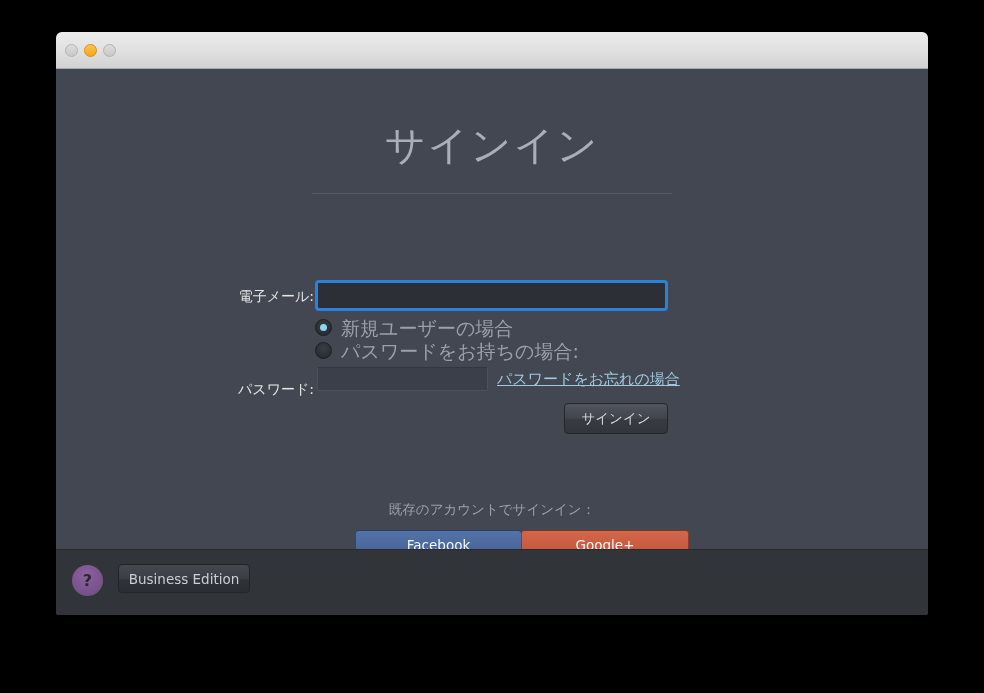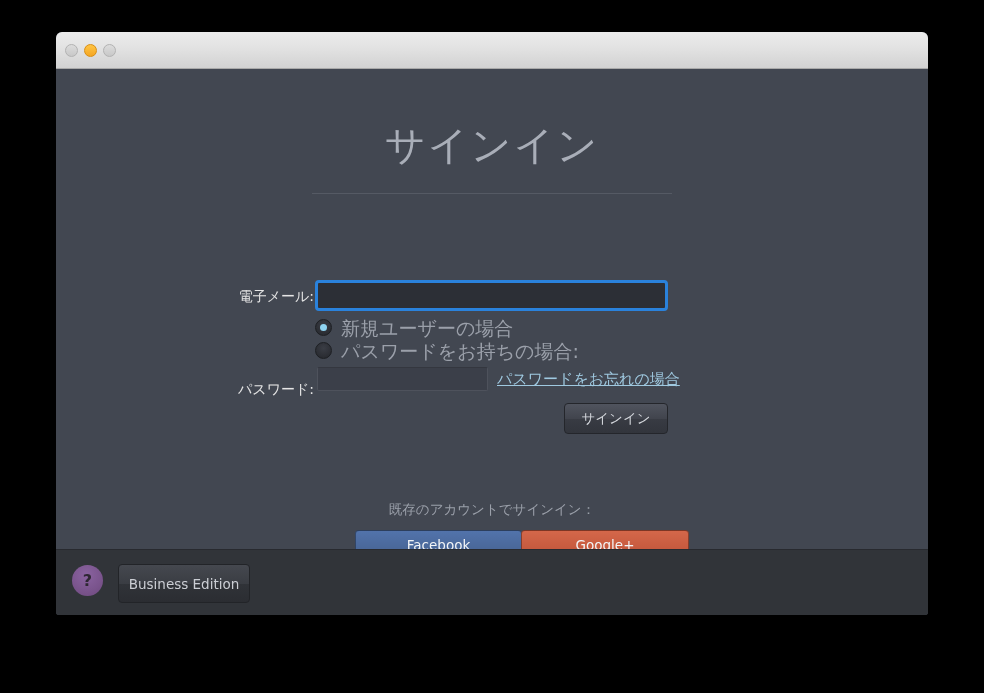--- a/index.html
+++ b/index.html
@@ -257,21 +257,21 @@
     cursor: pointer;
     padding: 0;
     line-height: 31px;
     text-align: center;
   }
   #business-edition-button {
     position: absolute;
     left: 62px;
     top: 14px;
     width: 132px;
-    height: 39px;
+    height: 29px;
     background: linear-gradient(to bottom, #45484f 0%, #3a3d43 50%, #303338 51%, #2b2d32 100%);
     border: 1px solid #222428;
     border-radius: 4px;
     color: #cbced4;
     font-size: 13.5px;
     font-family: "DejaVu Sans", "Liberation Sans", sans-serif;
     cursor: pointer;
     padding: 0;
   }
 </style>

